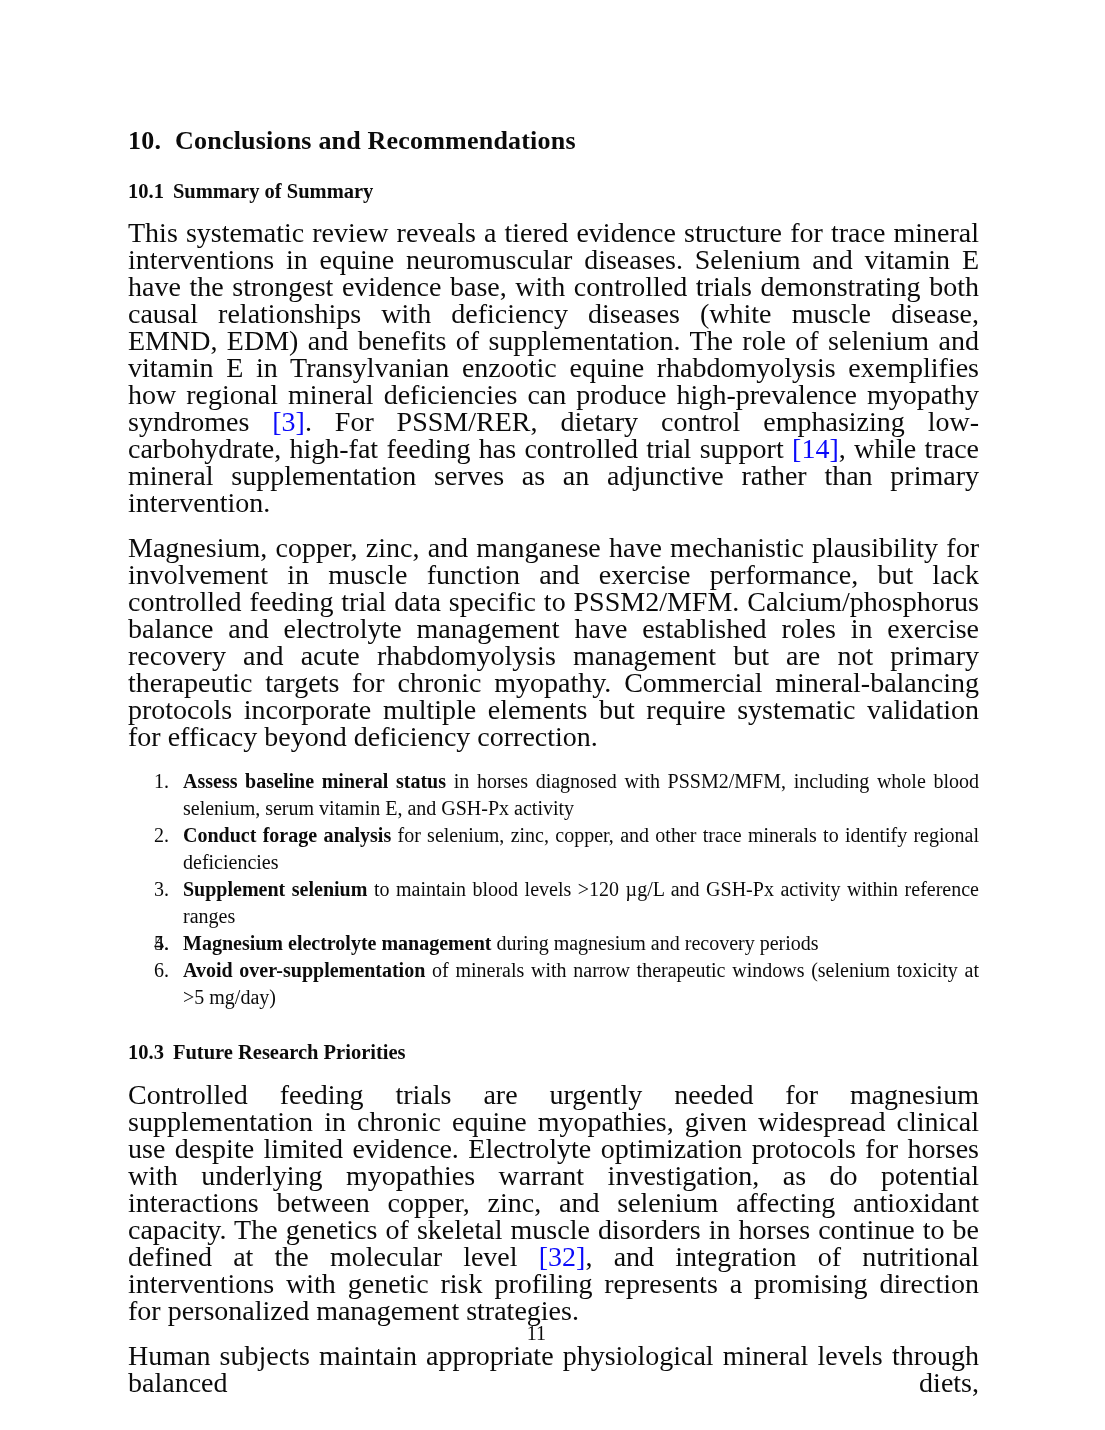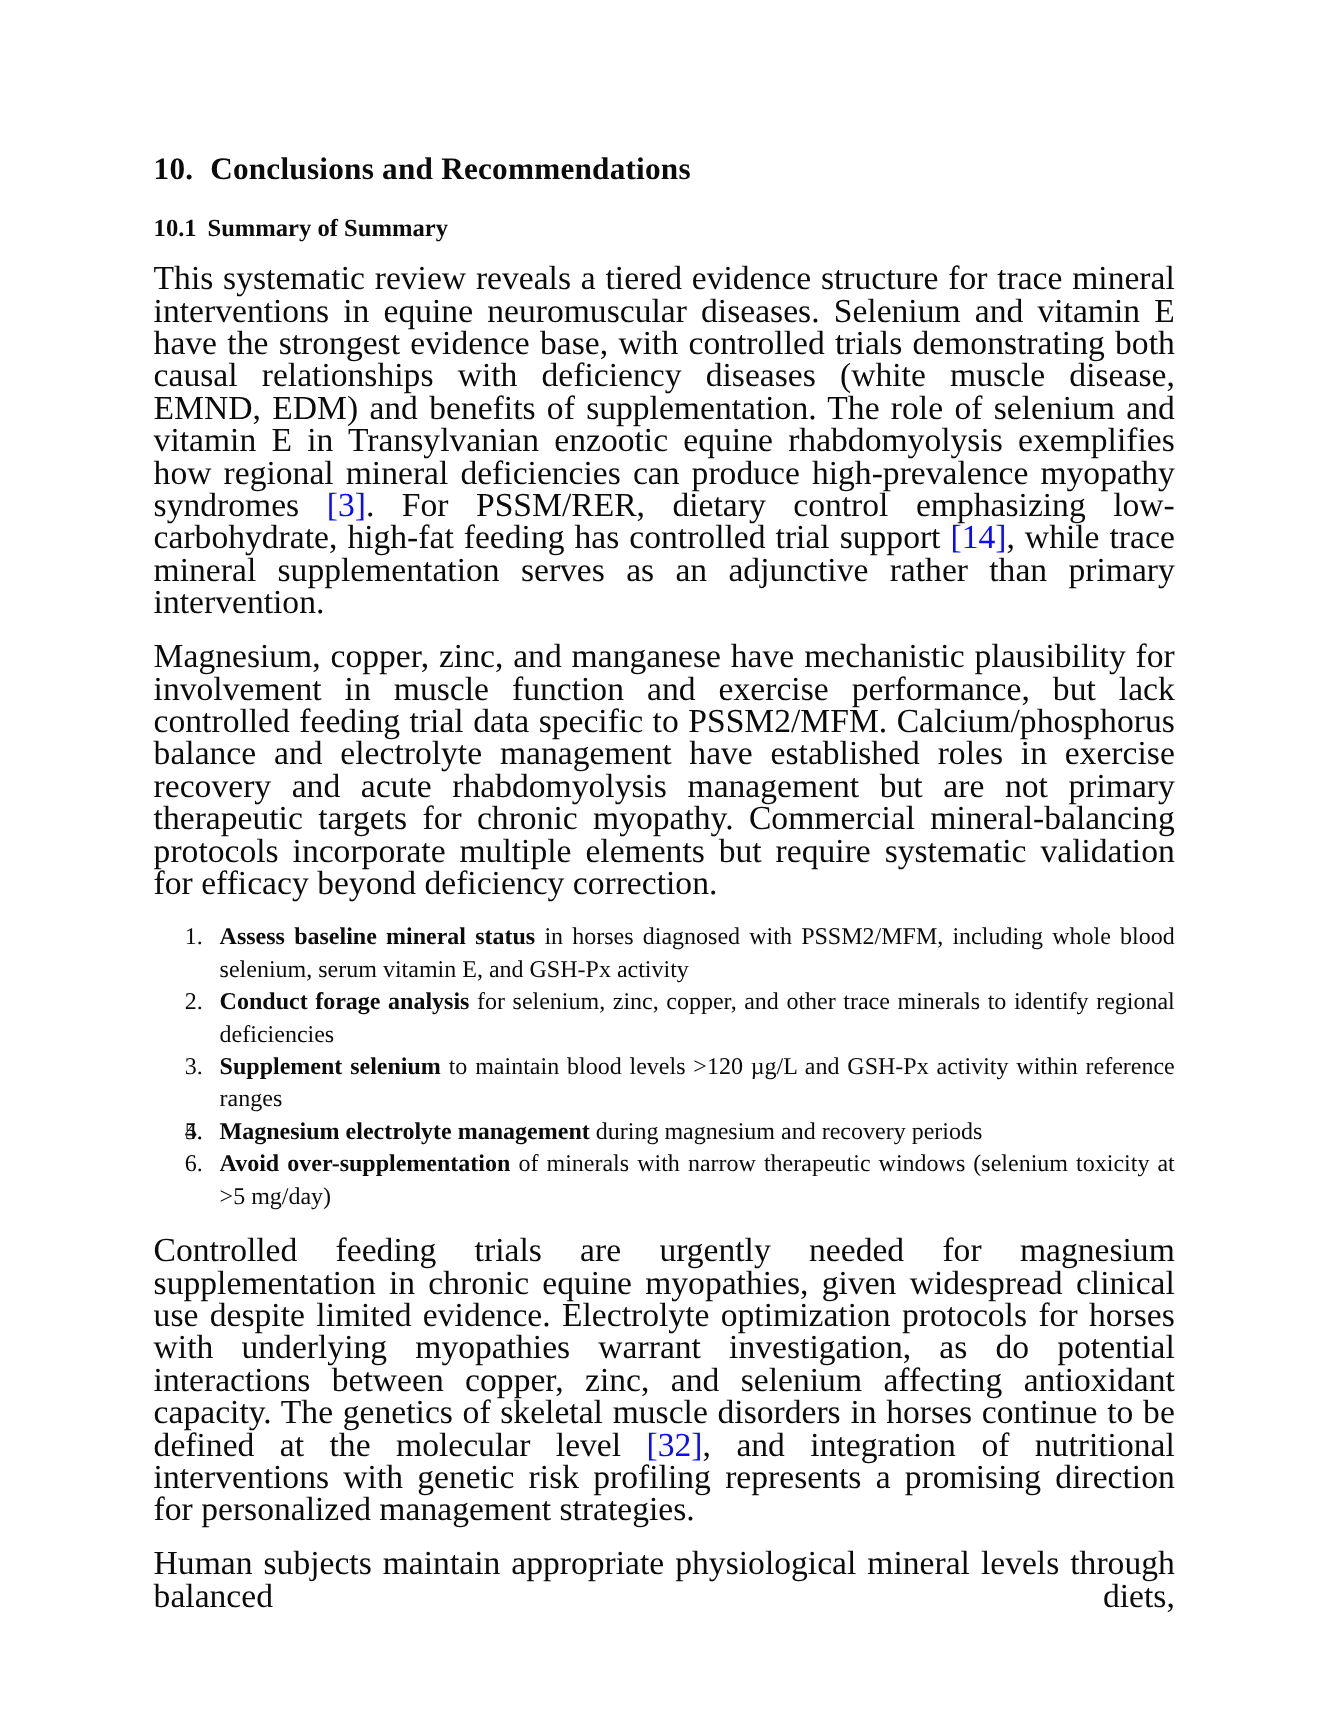--- a/index.html
+++ b/index.html
@@ -111,20 +111,24 @@
 
     <ol class="rec-list">
         <li><span class="li-num">1.</span><span><span class="seg-bold">Assess baseline mineral status</span><span> in horses diagnosed with PSSM2/MFM, including whole blood selenium, serum vitamin E, and GSH-Px activity</span></span></li>
         <li><span class="li-num">2.</span><span><span class="seg-bold">Conduct forage analysis</span><span> for selenium, zinc, copper, and other trace minerals to identify regional deficiencies</span></span></li>
         <li><span class="li-num">3.</span><span><span class="seg-bold">Supplement selenium</span><span> to maintain blood levels &gt;120 µg/L and GSH-Px activity within reference ranges</span></span></li>
         <li><span class="li-num">4.</span></li>
         <li><span class="li-num">5.</span><span><span class="seg-bold">Magnesium electrolyte management</span><span> during magnesium and recovery periods</span></span></li>
         <li><span class="li-num">6.</span><span><span class="seg-bold">Avoid over-supplementation</span><span> of minerals with narrow therapeutic windows (selenium toxicity at &gt;5 mg/day)</span></span></li>
       </ol>
 
+    <h2 class="subsec-title">
+      <span class="subsec-num">10.3</span><span>Future Research Priorities</span>
+    </h2>
 
     <p class="body-par"><span>Controlled feeding trials are urgently needed for magnesium supplementation in chronic equine myopathies, given widespread clinical use despite limited evidence. Electrolyte optimization protocols for horses with underlying myopathies warrant investigation, as do potential interactions between copper, zinc, and selenium affecting antioxidant capacity. The genetics of skeletal muscle disorders in horses continue to be defined at the molecular level </span><span class="cite">[32]</span><span>, and integration of nutritional interventions with genetic risk profiling represents a promising direction for personalized management strategies.</span></p>
 
     <p class="body-par justify-last"><span>Human subjects maintain appropriate physiological mineral levels through balanced diets,</span></p>
 
   </div>
 
+  <div class="page-number">11</div>
 </div>
 
 </body></html>

